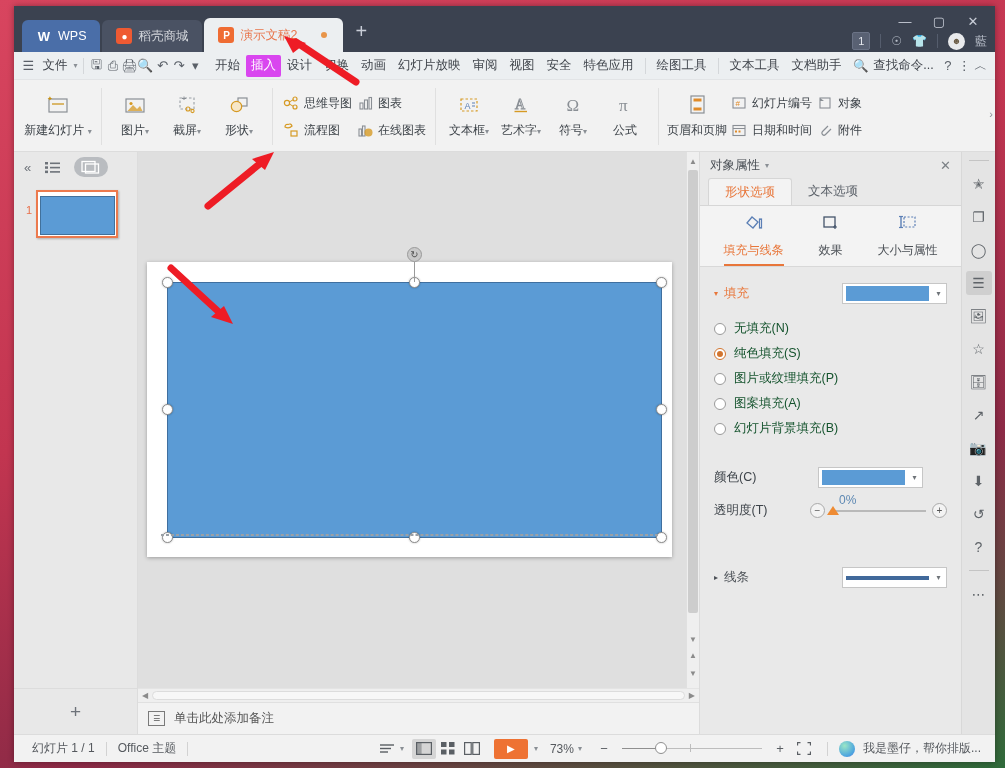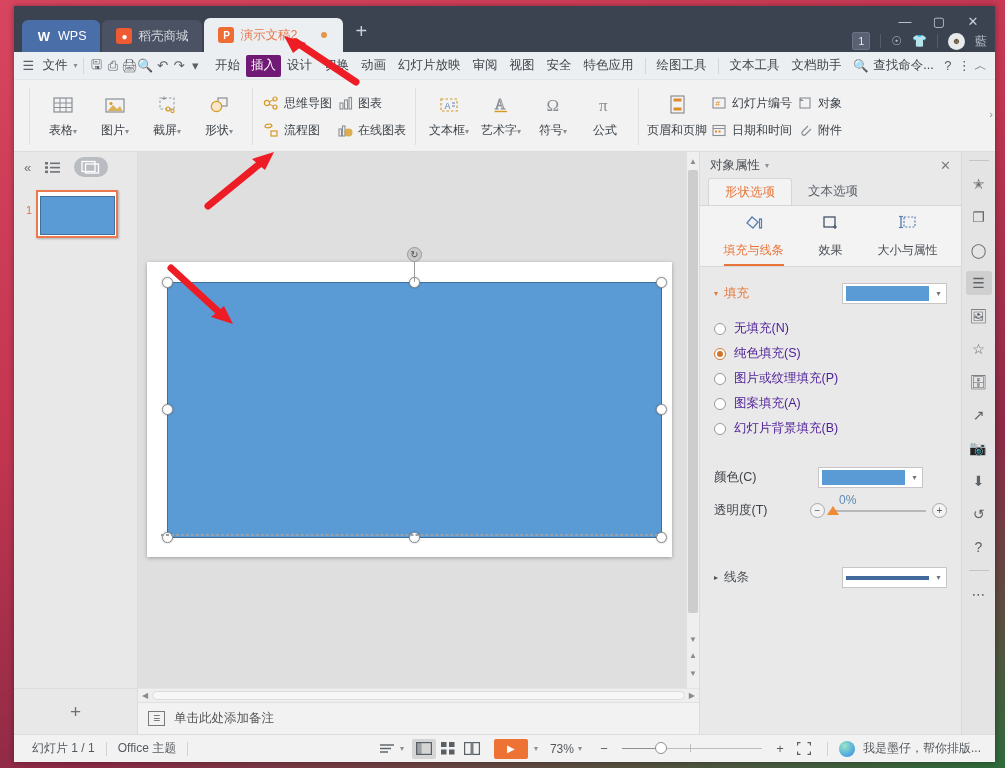--- a/index.html
+++ b/index.html
@@ -44,21 +44,21 @@
   .cntbox { background:#596173; border:1px solid #6b7386; border-radius:2px; color:#e6e9ee;
             padding:0 5px; font-size:11px; line-height:16px; }
   .avatar { width:17px; height:17px; border-radius:50%; background:#e9eaec;
             display:flex;align-items:center;justify-content:center;font-size:9px;color:#6a5b44;}
   .vsep { width:1px; height:14px; background:#555d6d; }
 
   
   #menubar { height:28px; background:#eceff1; display:flex; align-items:center;
              padding:0 6px; gap:0px; border-bottom:1px solid #e2e4e6; font-size:12.5px; color:#40454c;}
   .mi { padding:0 6px; height:22px; display:flex; align-items:center; white-space:nowrap;}
-  .mi.hl { background:#701a75; color:#fff; border-radius:2px; padding:0 5px;}
+  .mi.hl { background:#d946ef; color:#fff; border-radius:2px; padding:0 5px;}
   .msep { width:1px; height:16px; background:#d4d7da; margin:0 5px; }
   .qicon { width:24px; height:22px; display:flex;align-items:center;justify-content:center;
            color:#5a6068; font-size:13px; }
   .menugrp { display:flex; align-items:center; }
   .spacer { flex:1 1 auto; }
 
   
   #ribbon { height:72px; background:#f2f2f2; display:flex; align-items:stretch;
             padding:2px 4px 0 8px; border-bottom:1px solid #dcdcdc; position:relative;}
   .rgroup { display:flex; align-items:stretch; }
@@ -139,21 +139,21 @@
   .sec-title .tri { font-size:8px; }
   .sec-title.closed { color:#4a4f55; }
   .rowline { display:flex; align-items:center; margin-top:10px; }
   .colorbox { width:105px; height:21px; background:#fff; border:1px solid #c6c6c6;
               display:flex; align-items:center; }
   .colorbox .sw { flex:1; height:15px; margin:0 2px 0 3px; background:#5b9bd5; }
   .colorbox .cdd { width:15px; text-align:center; color:#6f7479; font-size:8px; }
   .linebox .sw { background:transparent; display:flex; align-items:center; }
   .linebox .sw i { display:block; width:100%; height:4px; background:#41699b; }
   .radios { margin-top:12px; }
-  .rad { display:flex; align-items:center; gap:8px; height:25px; font-size:12.5px; color:#4c1d95;}
+  .rad { display:flex; align-items:center; gap:8px; height:25px; font-size:12.5px; color:#14532d;}
   .rcircle { width:12px; height:12px; border-radius:50%; border:1px solid #9a9a9a; background:#fff;
              display:flex; align-items:center; justify-content:center; }
   .rcircle.on { border-color:#d2752f; }
   .rcircle.on::after { content:''; width:6px; height:6px; border-radius:50%; background:#d2752f; }
   .lblw { width:78px; font-size:12.5px; color:#3d4349; }
   .slider { display:flex; align-items:center; gap:6px; position:relative; }
   .circbtn { width:15px; height:15px; border-radius:50%; border:1px solid #a9a9a9; background:#f3f3f3;
              display:flex;align-items:center;justify-content:center; font-size:10px; color:#555;}
   .strack { width:95px; height:2px; background:#b9b9b9; position:relative; }
   .sknob { position:absolute; left:-4px; top:-4px; width:0;height:0;
@@ -266,35 +266,35 @@
       <span style="margin-right:4px">🔍</span>
       <span>查找命令...</span>
     </div>
     <div class="qicon">?</div>
     <div class="qicon">⋮</div>
     <div class="qicon">︿</div>
   </div>
 
   <div id="ribbon">
 
+    <div class="rgroup">
+      <div class="bigbtn">
+        <span>
+          <svg width="26" height="22" viewBox="0 0 26 22">
+              <rect x="4" y="5" width="18" height="13" fill="none" stroke="#8a8f95" stroke-width="1.2"></rect>
+              <rect x="7" y="9" width="12" height="2" fill="#c9900f" opacity=".6"></rect>
+              <text x="2" y="7" font-size="7" fill="#c9900f">✦</text>
+            </svg>
+        </span>
+        <span class="lbl"><span>新建幻灯片</span> <span class="car">▾</span></span>
+      </div>
+    </div>
     <div class="rsep"></div>
 
     <div class="rgroup">
-      <div class="mbtn">
-        <span>
-          <svg width="24" height="20" viewBox="0 0 24 20">
-              <rect x="3" y="3" width="18" height="14" fill="none" stroke="#8a8f95" stroke-width="1.2"></rect>
-              <line x1="3" y1="8" x2="21" y2="8" stroke="#8a8f95" stroke-width="1"></line>
-              <line x1="3" y1="12.5" x2="21" y2="12.5" stroke="#8a8f95" stroke-width="1"></line>
-              <line x1="9" y1="3" x2="9" y2="17" stroke="#8a8f95" stroke-width="1"></line>
-              <line x1="15" y1="3" x2="15" y2="17" stroke="#8a8f95" stroke-width="1"></line>
-            </svg>
-        </span>
-        <span class="lbl"><span>表格</span><span class="car">▾</span></span>
-      </div>
       <div class="mbtn">
         <span>
           <svg width="24" height="20" viewBox="0 0 24 20">
               <rect x="3" y="4" width="18" height="13" fill="none" stroke="#8a8f95" stroke-width="1.2"></rect>
               <circle cx="8" cy="8.5" r="1.6" fill="#d69a24"></circle>
               <path d="M4.5 16 L10 10 L14 14 L17 11 L19.5 16 Z" fill="#d69a24" opacity=".75"></path>
             </svg>
         </span>
         <span class="lbl"><span>图片</span><span class="car">▾</span></span>
       </div>

